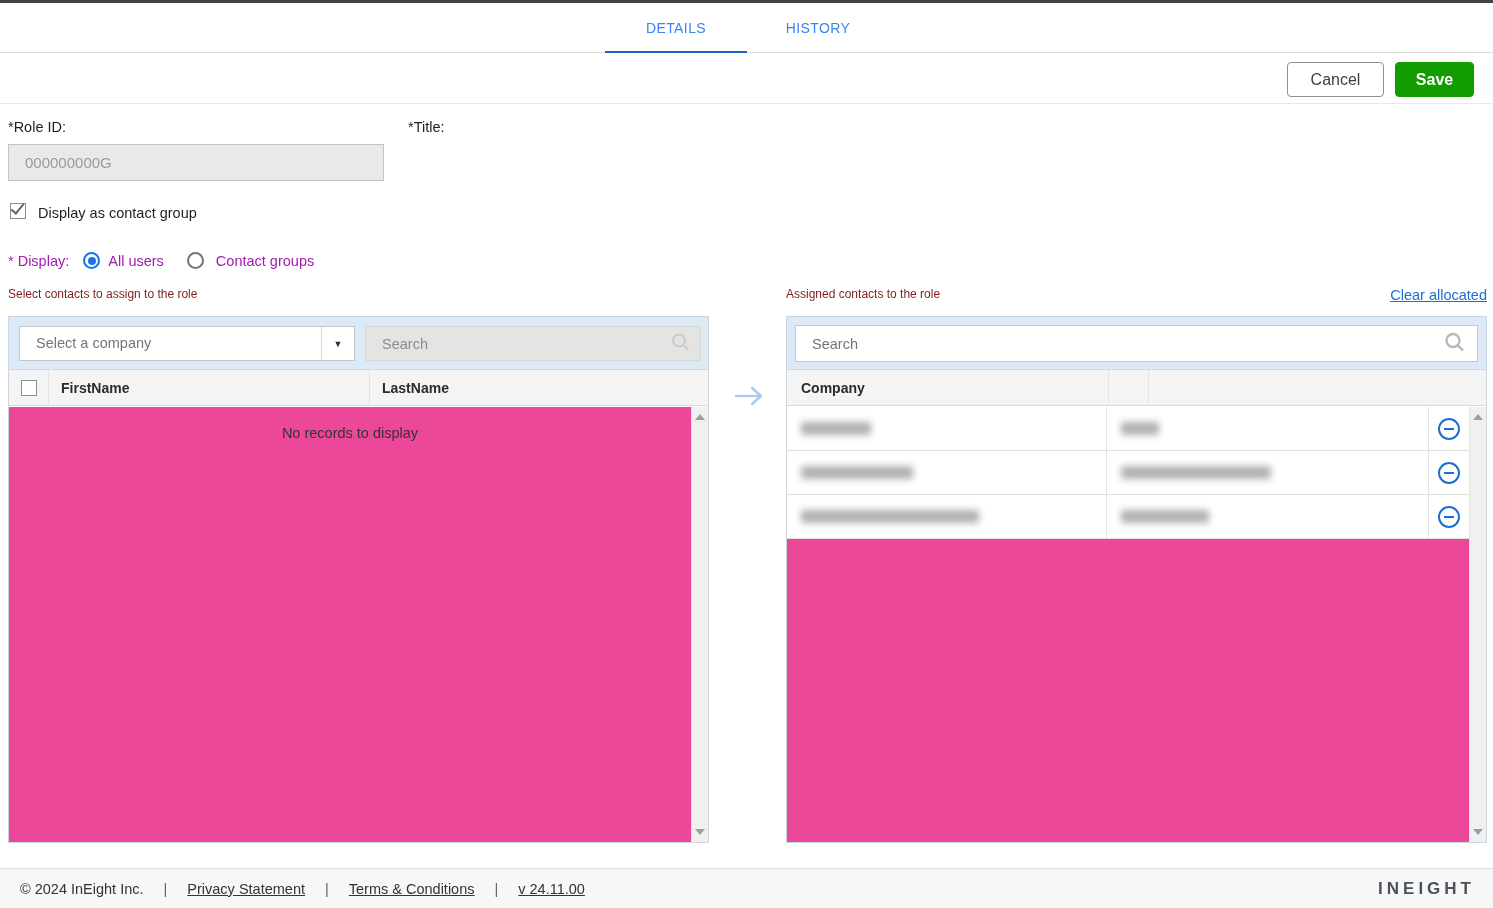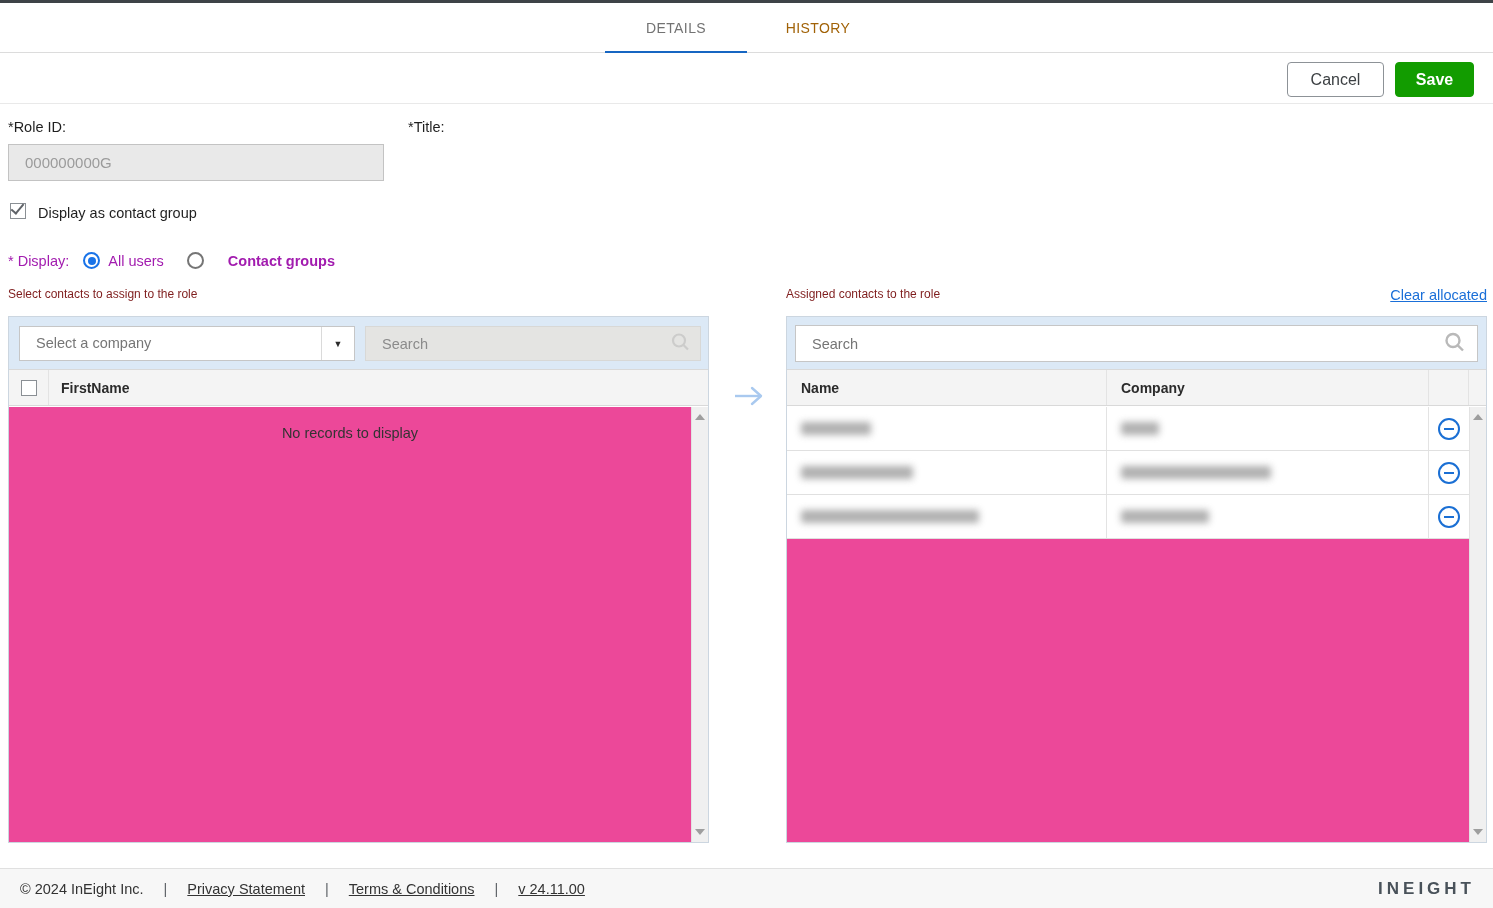--- a/index.html
+++ b/index.html
@@ -6,22 +6,22 @@
   html,body { width:1493px; height:908px; background:#fff; font-family:"Liberation Sans", sans-serif; }
   .page { position:relative; width:1493px; height:908px; overflow:hidden; background:#fff; }
 
   
   .topstrip { position:absolute; left:0; top:0; width:100%; height:3px; background:#3e4347; }
 
   
   .tabbar { position:absolute; left:0; top:3px; width:100%; height:50px; background:#fff; border-bottom:1px solid #dcdcdc; }
   .tabs { position:absolute; left:605px; top:0; height:50px; display:flex; }
   .tab { width:142px; height:50px; display:flex; align-items:center; justify-content:center;
-         font-size:14px; letter-spacing:0.4px; color:#a16207; cursor:pointer; position:relative; }
-  .tab.active { color:#737373;text-align:center; }
+         font-size:14px; letter-spacing:0.4px; color:#3b82f6; cursor:pointer; position:relative; }
+  .tab.active { color:#3b82f6;text-align:center; }
   .tab.active::after { content:""; position:absolute; left:0; right:0; bottom:-1px; height:3px; background:#1766c2; }
 
   
   .actionbar { position:absolute; left:0; top:53px; width:100%; height:51px; background:#fff; border-bottom:1px solid #e9e9e9; }
   .btn { position:absolute; top:9px; height:35px; border-radius:4px; font-size:16px; font-family:"Liberation Sans",sans-serif; cursor:pointer; }
   .btn-cancel { right:109px; width:97px; background:#fff; border:1px solid #8d9297; color:#3c4043; }
   .btn-save { right:19px; width:79px; background:#129c00; border:1px solid #129c00; color:#fff; font-weight:bold; }
 
   
   .lbl { position:absolute; font-size:14.5px; color:#1f1f1f; }
@@ -128,21 +128,21 @@
   <span class="cbx" style="left:10px; top:203px;">
     <span class="mark"></span>
   </span>
   <div class="lbl" style="left:38px; top:205px;">Display as contact group</div>
 
   <div class="radio-row">
     <span>* Display:</span>
     <span class="radio sel" style="margin-left:14px;"></span>
     <span style="margin-left:8px;">All users</span>
     <span class="radio" style="margin-left:23px;"></span>
-    <span style="margin-left:24px;font-weight:bold;">Contact groups</span>
+    <span style="margin-left:12px;">Contact groups</span>
   </div>
 
   <div class="sec-heading" style="left:8px;">Select contacts to assign to the role</div>
   <div class="sec-heading" style="left:786px;">Assigned contacts to the role</div>
   <a class="clear-link">Clear allocated</a>
 
   <div class="panel panel-left">
     <div class="toolbar">
       <div class="dropdown">
         <span class="dd-text">Select a company</span>
@@ -156,20 +156,21 @@
               <line x1="12.5" y1="12.5" x2="17" y2="17" stroke="currentColor" stroke-width="2.2"></line>
             </svg>
         </span>
       </div>
     </div>
     <div class="grid-header">
       <div class="gh-cell" style="width:40px; justify-content:center; border-right:1px solid #e3e3e3;">
         <span class="cbx empty" style="position:static;"></span>
       </div>
       <div class="gh-cell" style="width:320px; padding-left:12px;">FirstName</div>
+      <div class="gh-cell" style="width:322px; padding-left:12px; border-left:1px solid #e3e3e3;">LastName</div>
     </div>
     <div class="grid-body">
       <div class="empty-msg">No records to display</div>
       <div class="vscroll">
         <span class="scroll-arrow up"></span>
         <span class="scroll-arrow down"></span>
       </div>
     </div>
   </div>
 
@@ -186,21 +187,20 @@
         <input type="text" placeholder="Search" style="">
         <span class="mag" style="color:#b9b9b9; right:12px;">
           <svg width="21" height="21" viewBox="0 0 21 21">
               <circle cx="9" cy="9" r="6.5" fill="none" stroke="currentColor" stroke-width="2.4"></circle>
               <line x1="13.8" y1="13.8" x2="19" y2="19" stroke="currentColor" stroke-width="2.4"></line>
             </svg>
         </span>
       </div>
     </div>
     <div class="grid-header">
-      <div class="gh-cell" style="width:320px; padding-left:14px; border-right:1px solid #e3e3e3;">Name</div>
       <div class="gh-cell" style="width:322px; padding-left:14px; border-right:1px solid #e3e3e3;">Company</div>
       <div class="gh-cell" style="width:40px; border-right:1px solid #e3e3e3;"></div>
     </div>
     <div class="grid-body">
       <div class="rows">
         <div class="row">
           <div class="cell-name">
               <span class="blurbar" style="width:70px;"></span>
             </div>
           <div class="cell-company">

